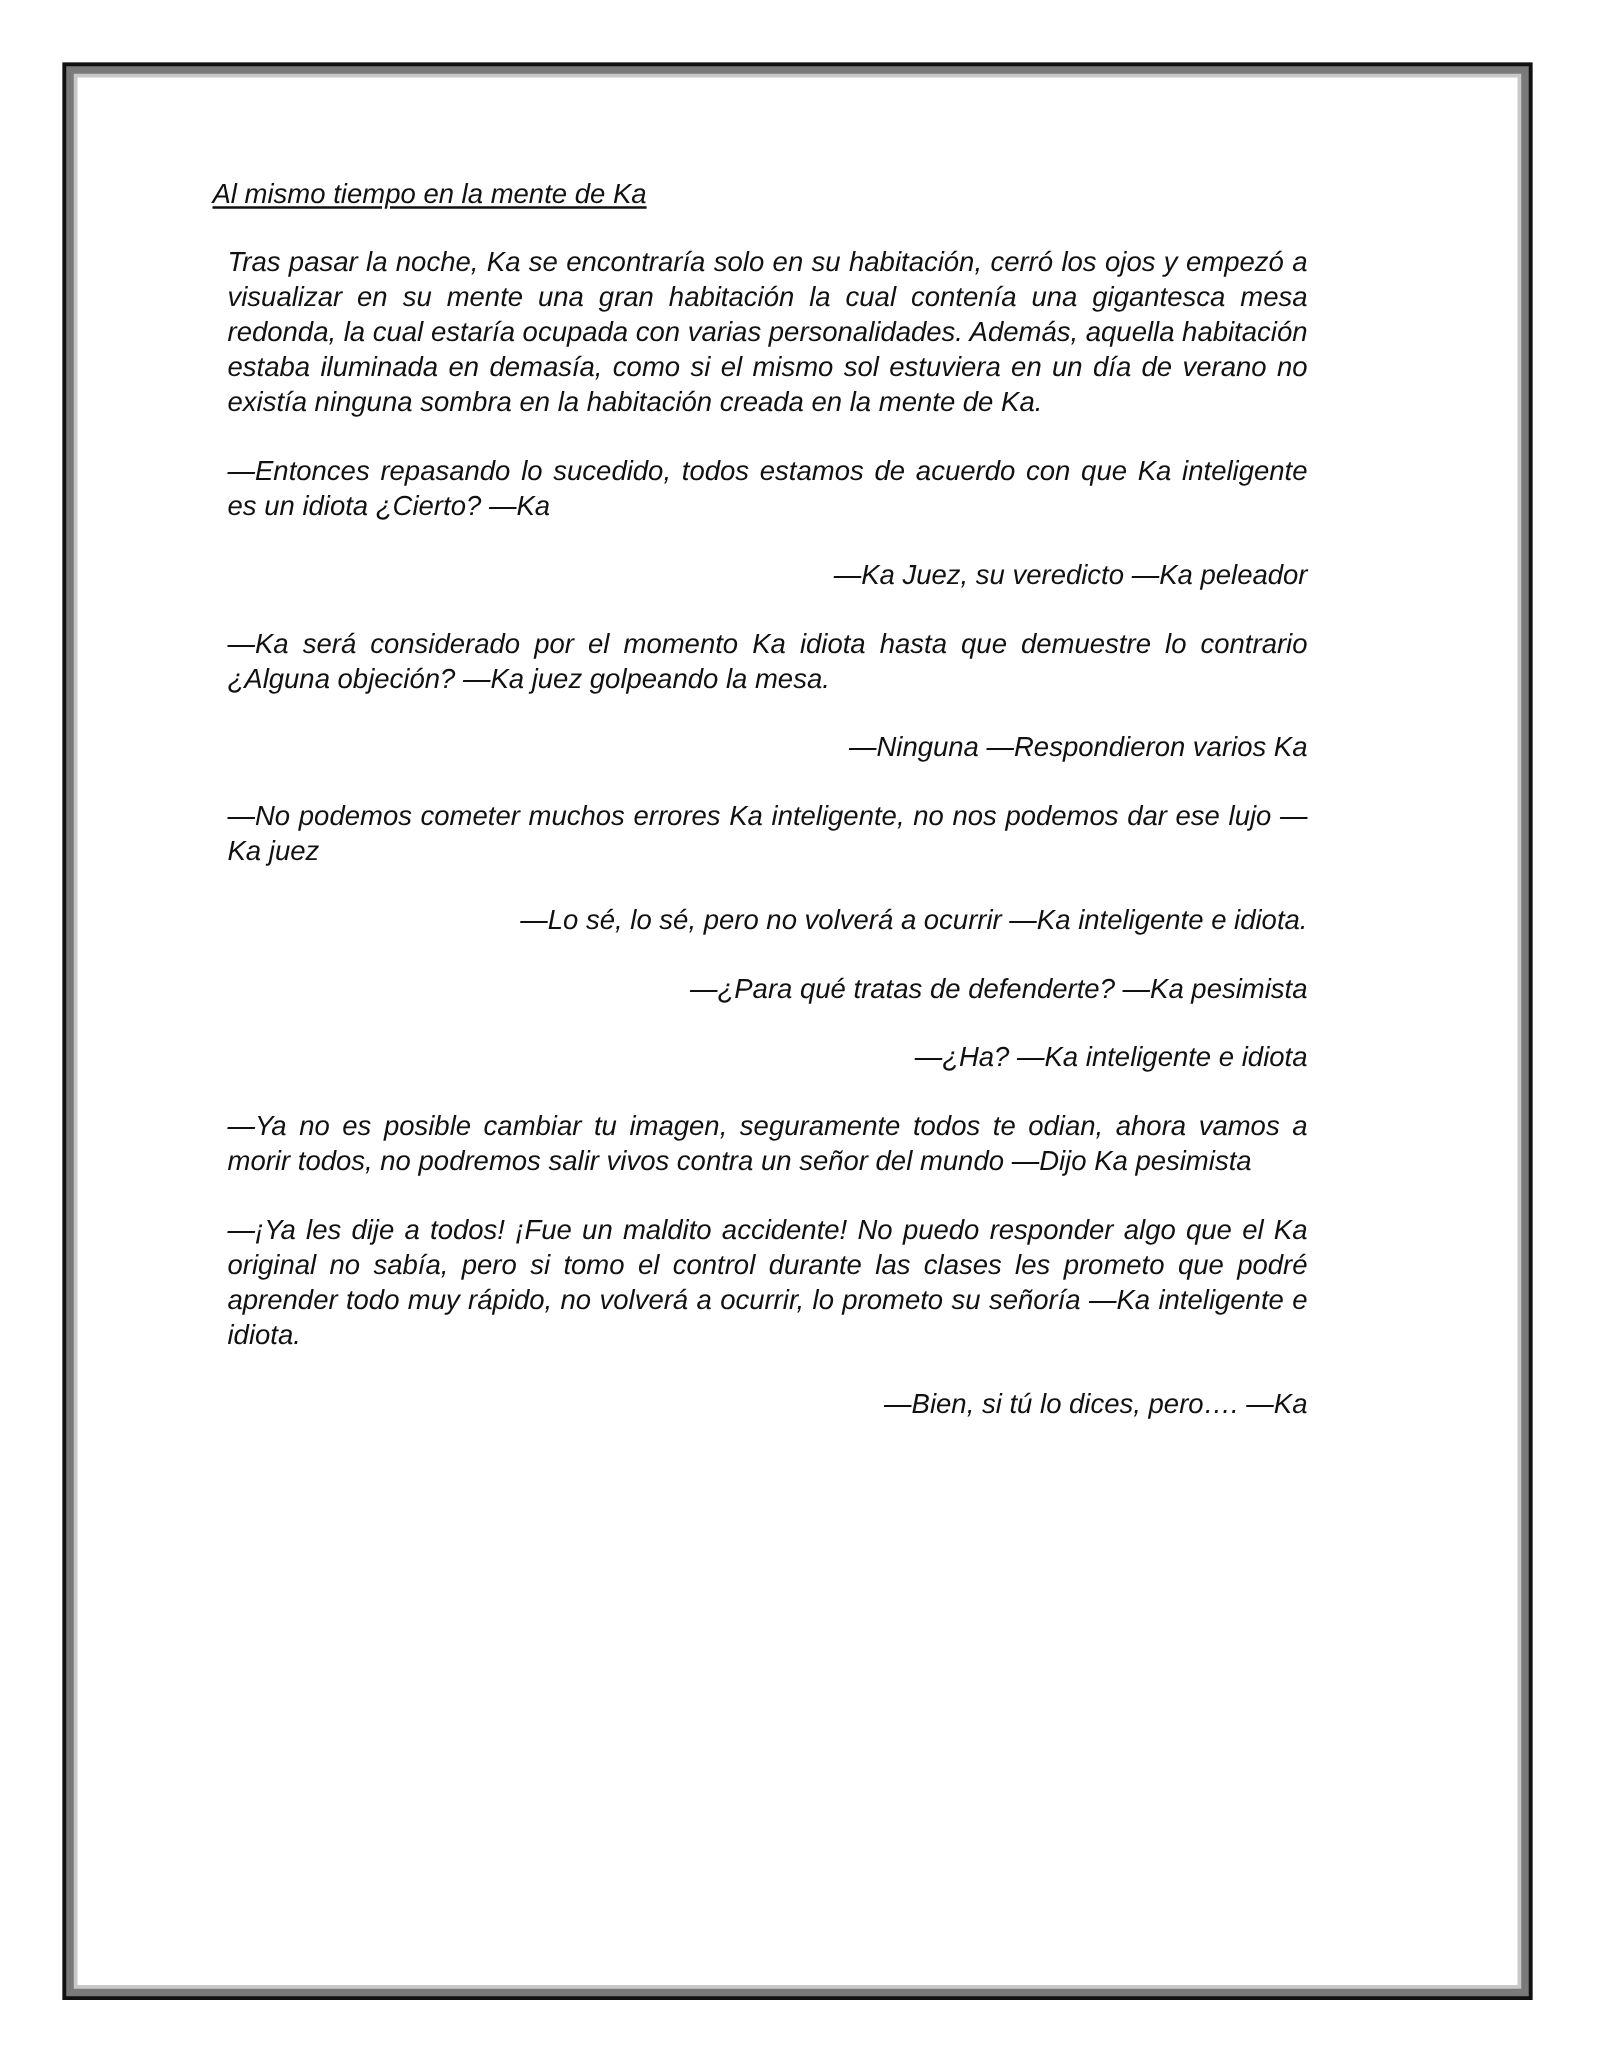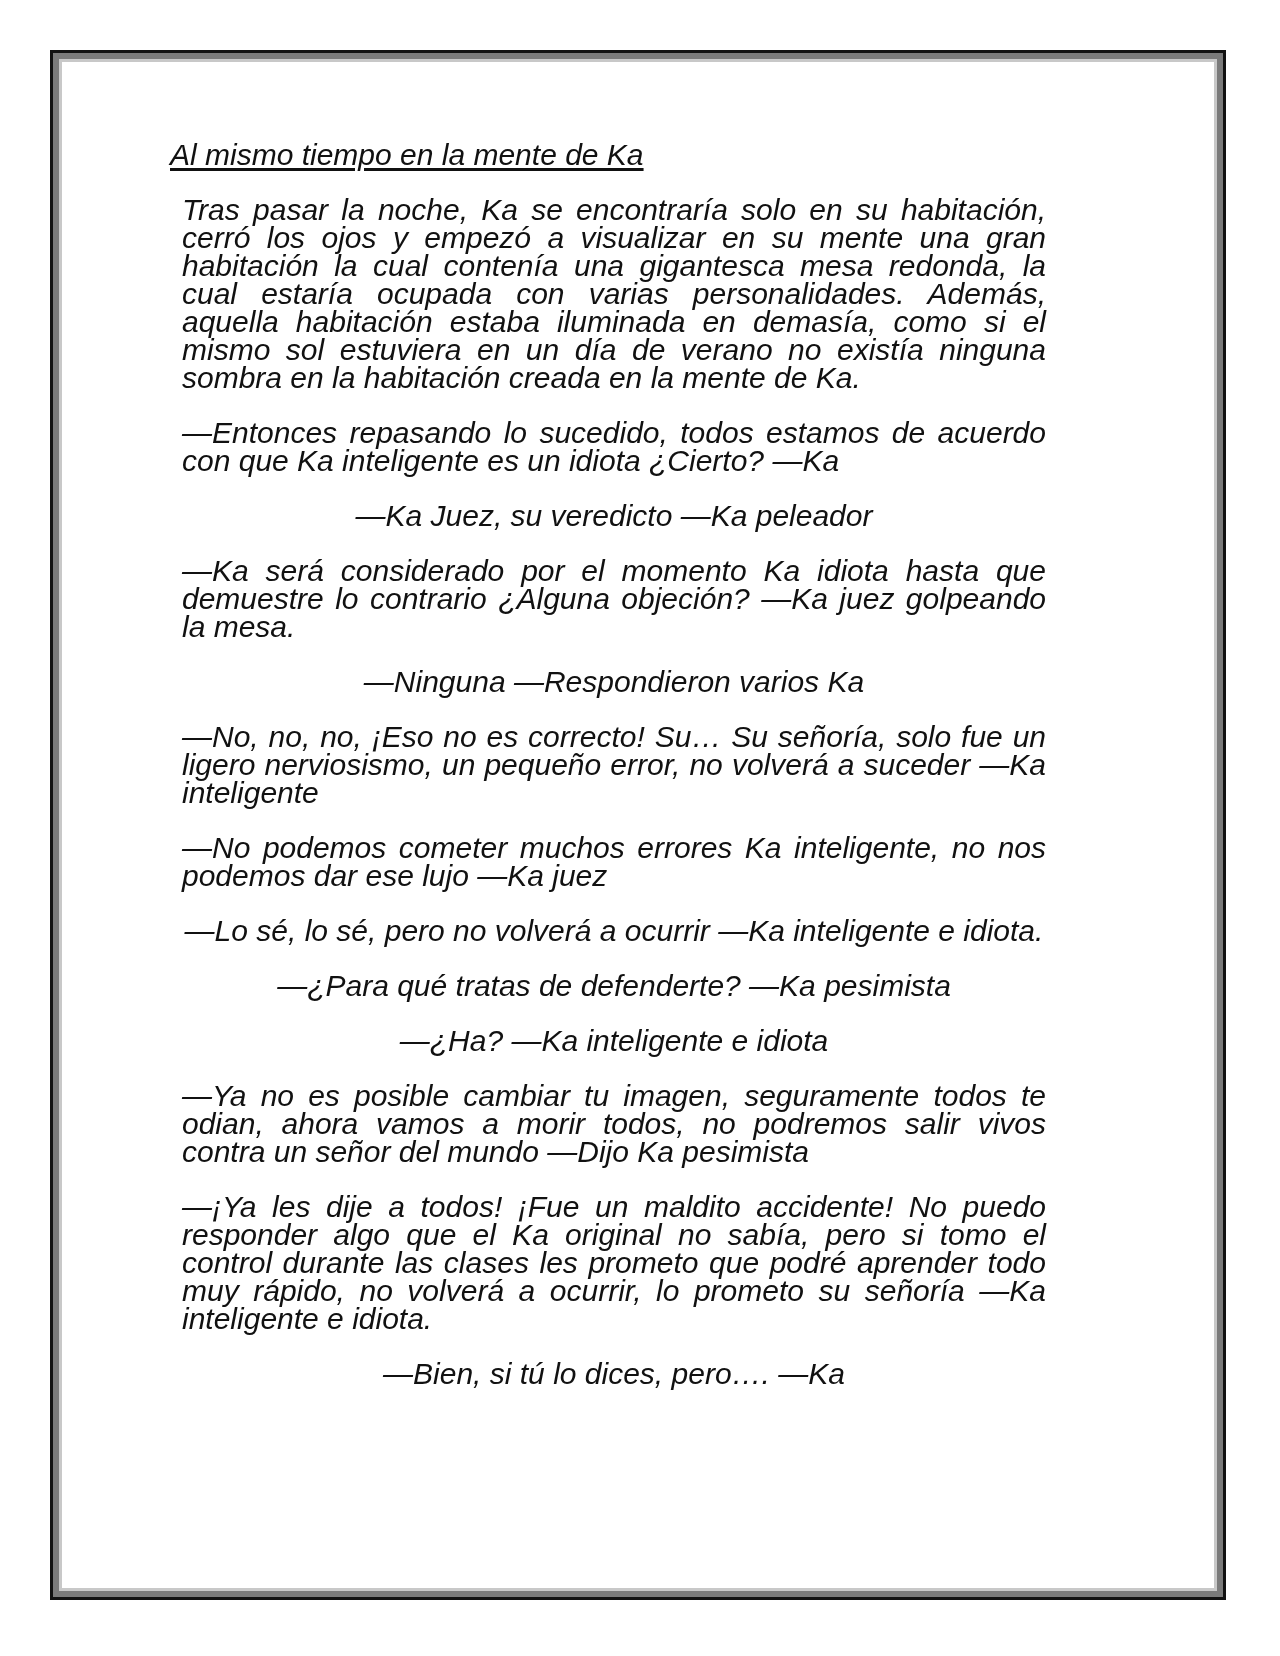--- a/index.html
+++ b/index.html
@@ -39,55 +39,54 @@
       right: 3px;
       bottom: 3px;
       background: #ffffff;
     }
     .page-content {
       position: absolute;
       left: 170px;
       top: 141px;
       width: 876px;
       font-style: italic;
-      font-size: 30px;
+      font-size: 22px;
       line-height: 28px;
       color: #111111;
     }
     .heading {
       text-decoration: underline;
       text-underline-offset: 3px;
       margin: 0 0 27px 0;
       text-align: left;
     }
     .para {
       margin: 0 0 27px 12px;
       text-align: justify;
     }
     .para.left {
-      text-align: center;
+      text-align: right;
     }
   </style>
 </head>
 <body>
 
 <div class="frame-outer">
   <div class="frame-mid">
     <div class="frame-inner"></div>
   </div>
 </div>
 
 <div class="page-content">
   <p class="heading">Al mismo tiempo en la mente de Ka</p>
   <p class="para">Tras pasar la noche, Ka se encontraría solo en su habitación, cerró los ojos y empezó a visualizar en su mente una gran habitación la cual contenía una gigantesca mesa redonda, la cual estaría ocupada con varias personalidades. Además, aquella habitación estaba iluminada en demasía, como si el mismo sol estuviera en un día de verano no existía ninguna sombra en la habitación creada en la mente de Ka.</p>
   <p class="para">—Entonces repasando lo sucedido, todos estamos de acuerdo con que Ka inteligente es un idiota ¿Cierto? —Ka</p>
   <p class="para left">—Ka Juez, su veredicto —Ka peleador</p>
   <p class="para">—Ka será considerado por el momento Ka idiota hasta que demuestre lo contrario ¿Alguna objeción? —Ka juez golpeando la mesa.</p>
   <p class="para left">—Ninguna —Respondieron varios Ka</p>
-  <p class="para">—No, no, no, ¡Eso no es correcto! Su… Su señoría, solo fue un ligero nerviosismo, un pequeño error, no volverá a suceder —Ka inteligente</p>
   <p class="para">—No podemos cometer muchos errores Ka inteligente, no nos podemos dar ese lujo —Ka juez</p>
   <p class="para left">—Lo sé, lo sé, pero no volverá a ocurrir —Ka inteligente e idiota.</p>
   <p class="para left">—¿Para qué tratas de defenderte? —Ka pesimista</p>
   <p class="para left">—¿Ha? —Ka inteligente e idiota</p>
   <p class="para">—Ya no es posible cambiar tu imagen, seguramente todos te odian, ahora vamos a morir todos, no podremos salir vivos contra un señor del mundo —Dijo Ka pesimista</p>
   <p class="para">—¡Ya les dije a todos! ¡Fue un maldito accidente! No puedo responder algo que el Ka original no sabía, pero si tomo el control durante las clases les prometo que podré aprender todo muy rápido, no volverá a ocurrir, lo prometo su señoría —Ka inteligente e idiota.</p>
   <p class="para left">—Bien, si tú lo dices, pero…. —Ka</p>
 </div>
 
 </body></html>

